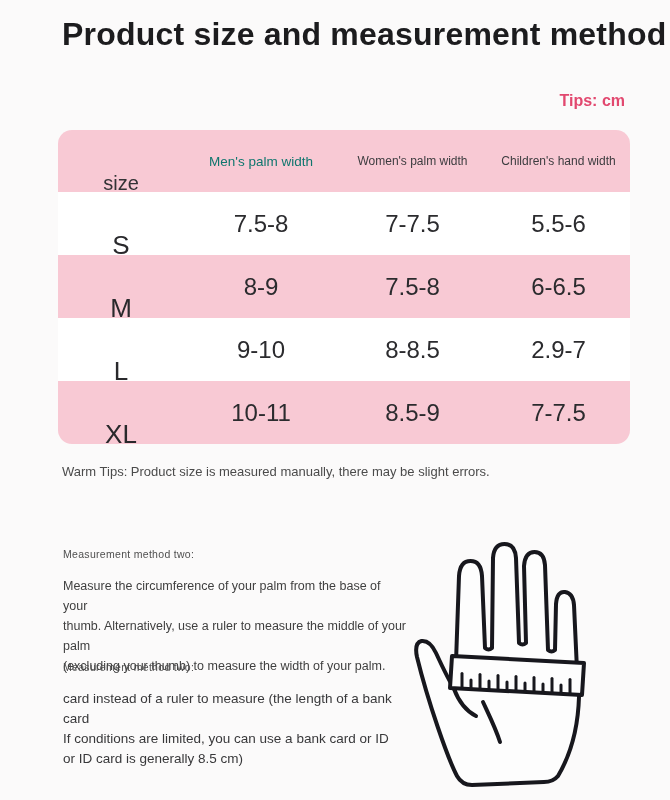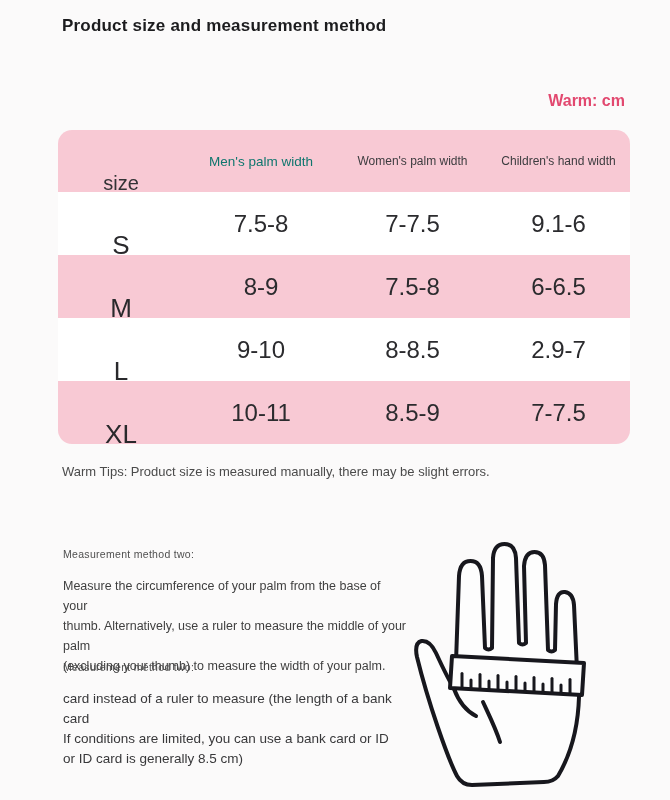--- a/index.html
+++ b/index.html
@@ -4,21 +4,21 @@
 <style>
   * { margin:0; padding:0; box-sizing:border-box; }
   html,body { background:#f6f5f5; }
   .page {
     position:relative; width:670px; height:800px; overflow:hidden;
     background:#fbfafa;
     font-family:"Liberation Sans","DejaVu Sans",sans-serif;
   }
   .title {
     position:absolute; left:62px; top:16px;
-    font-size:17px; font-weight:700; color:#1c1c1e; letter-spacing:.2px;
+    font-size:32px; font-weight:700; color:#1c1c1e; letter-spacing:.2px;
   }
   .unit {
     position:absolute; right:45px; top:92px;
     font-size:16px; font-weight:700; color:#e2486f;
   }
   .size-table {
     position:absolute; left:58px; top:130px; width:572px;
     border-radius:14px; overflow:hidden;
   }
   .trow { display:flex; align-items:center; }
@@ -44,35 +44,35 @@
   .m2 .m-line { font-size:13.5px; color:#38383a; line-height:20px; font-weight:500; }
   .hand-svg { position:absolute; left:390px; top:530px; width:280px; height:270px; }
 </style>
 </head>
 <body>
 
 <div class="page">
 
   <h1 class="title">Product size and measurement method</h1>
 
-  <div class="unit">Warm: cm</div>
+  <div class="unit">Tips: cm</div>
 
   <div class="size-table">
     <div class="trow thead">
       <div class="cell c0 h-size">size</div>
       <div class="cell c1 h-col1">Men's palm width</div>
       <div class="cell c2 h-col">Women's palm width</div>
       <div class="cell c3 h-col">Children's hand width</div>
     </div>
 
     <div class="trow row row-white">
       <div class="cell c0 size-cell">S</div>
       <div class="cell c1 num-cell">7.5-8</div>
       <div class="cell c2 num-cell">7-7.5</div>
-      <div class="cell c3 num-cell">9.1-6</div>
+      <div class="cell c3 num-cell">5.5-6</div>
     </div>
 
     <div class="trow row row-pink">
       <div class="cell c0 size-cell">M</div>
       <div class="cell c1 num-cell">8-9</div>
       <div class="cell c2 num-cell">7.5-8</div>
       <div class="cell c3 num-cell">6-6.5</div>
     </div>
 
     <div class="trow row row-white">

